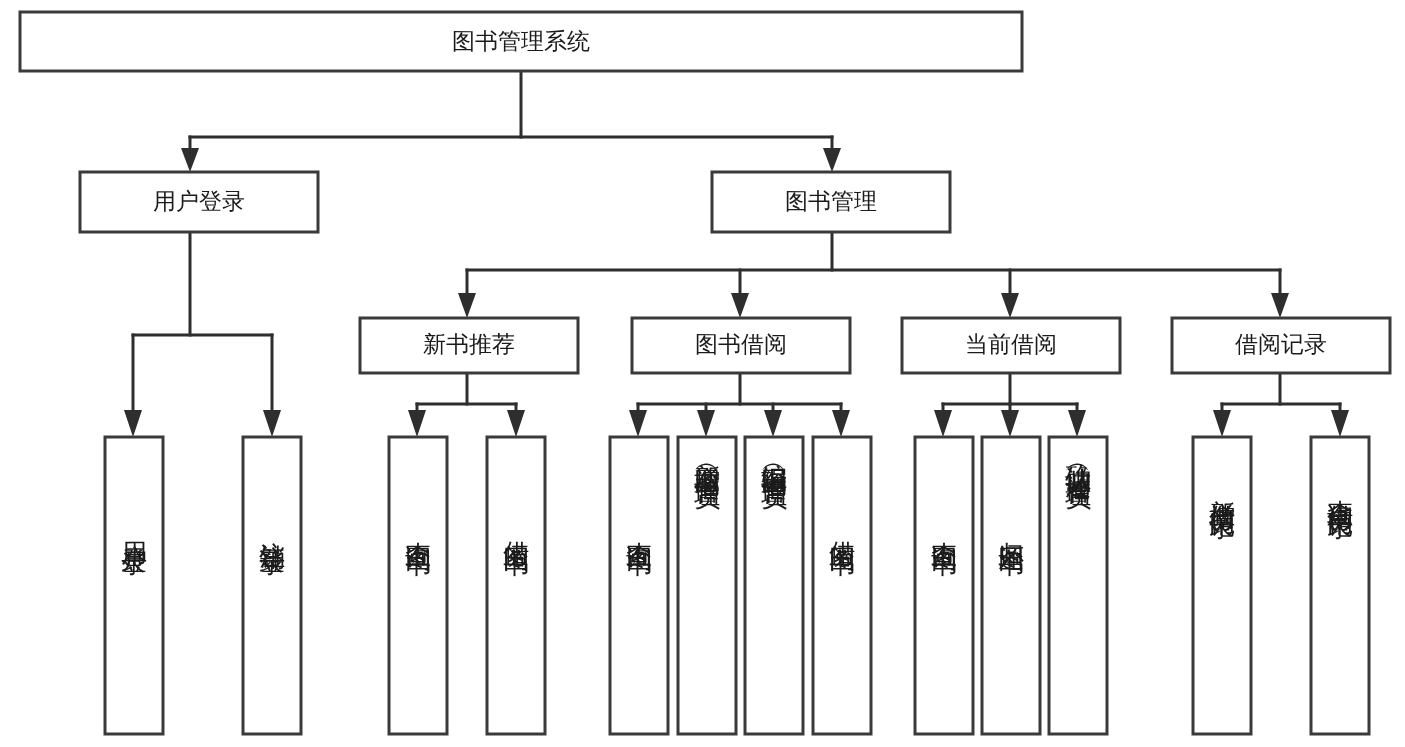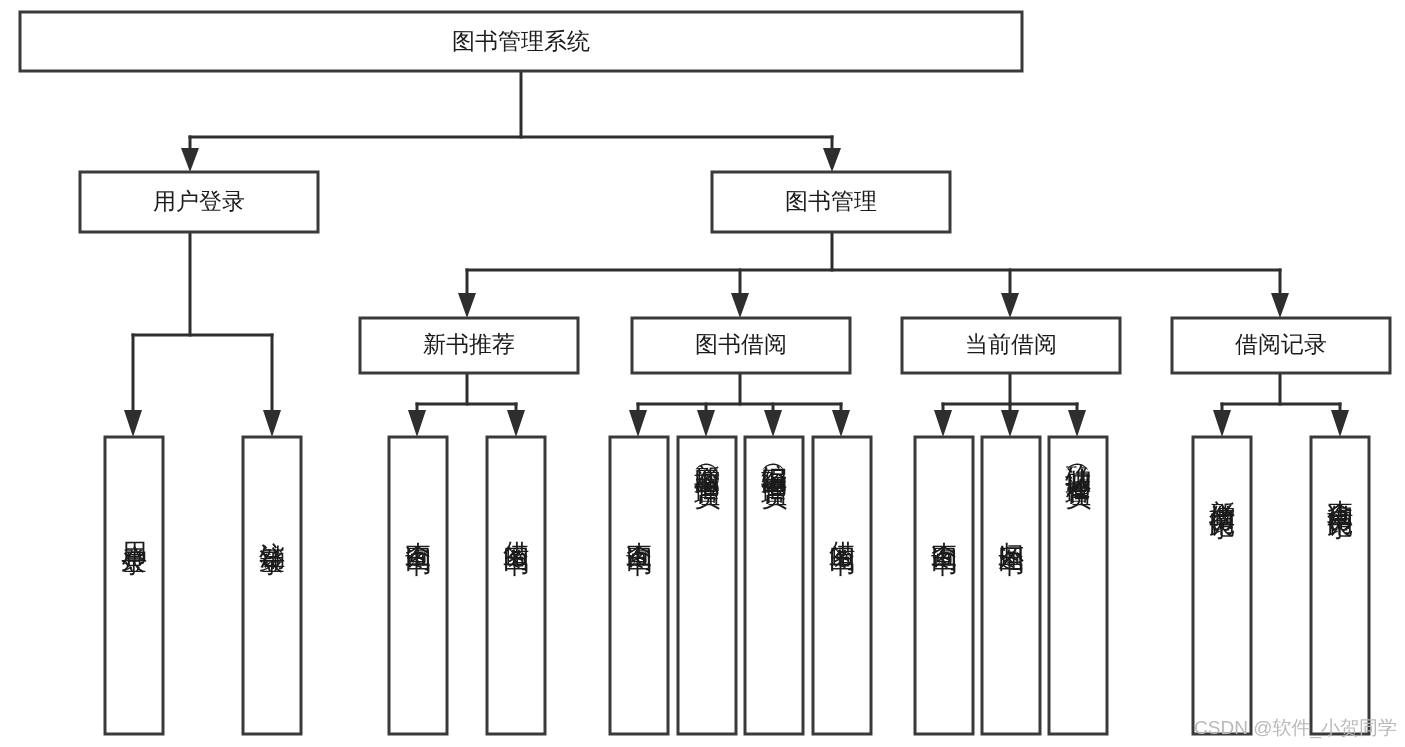--- a/index.html
+++ b/index.html
@@ -249,15 +249,14 @@
     <span class="leaf-vertical-text" style="margin-top:6px;">确认归还（管理员）</span>
   </div>
 
   <div class="leaf-text-wrap" style="left:1193px; top:437px; width:58px; height:297px;">
     <span class="leaf-vertical-text" style="margin-top:42px;">新增借阅记录</span>
   </div>
   <div class="leaf-text-wrap" style="left:1311px; top:437px; width:58px; height:297px;">
     <span class="leaf-vertical-text" style="margin-top:42px;">查询借阅记录</span>
   </div>
 
-  <div class="watermark">CSDN @软件_小贺同学</div>
 
 </div>
 
 </body></html>

